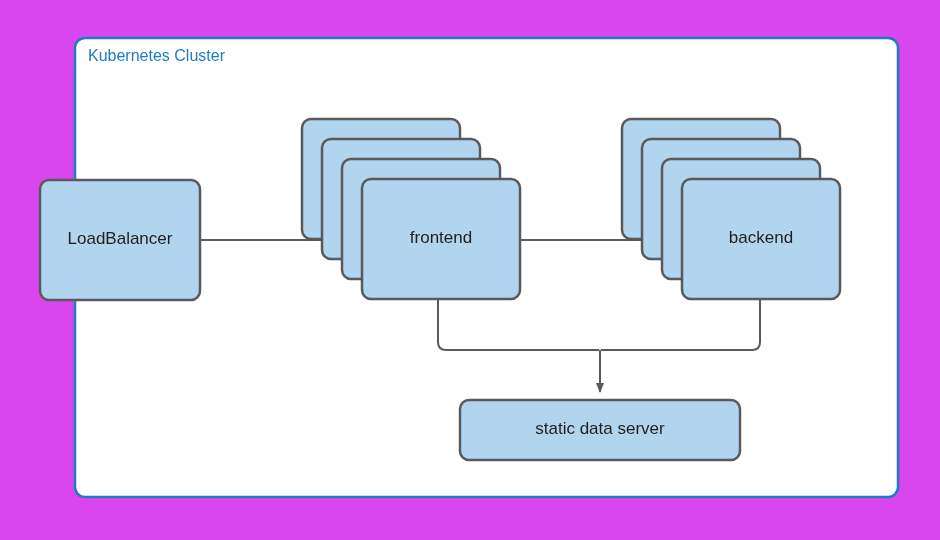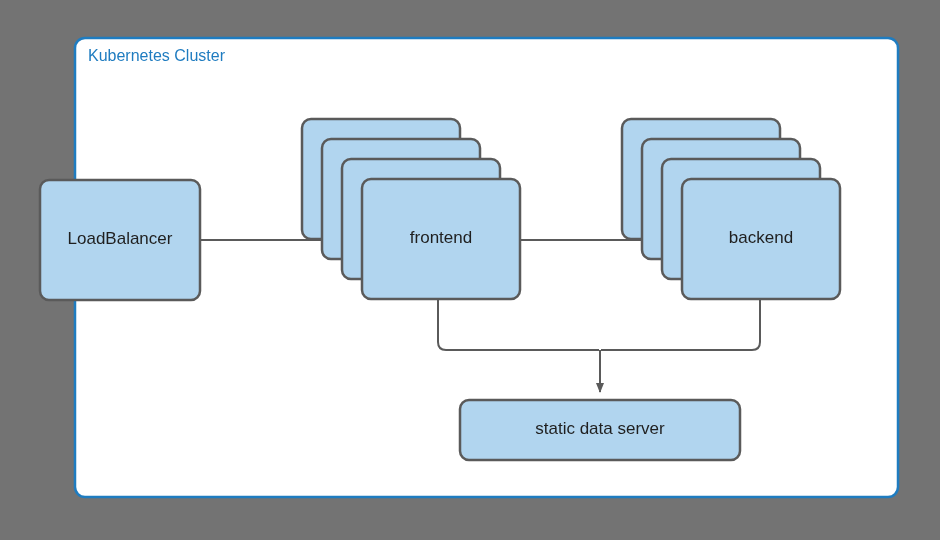--- a/index.html
+++ b/index.html
@@ -10,21 +10,21 @@
   body {
     width: 940px;
     height: 540px;
     font-family: "Liberation Sans", sans-serif;
     overflow: hidden;
   }
   #canvas {
     position: relative;
     width: 940px;
     height: 540px;
-    background: #737373;
+    background: #d946ef;
   }
   svg#diagram {
     position: absolute;
     left: 0;
     top: 0;
     width: 940px;
     height: 540px;
     display: block;
   }
   .node-label {

